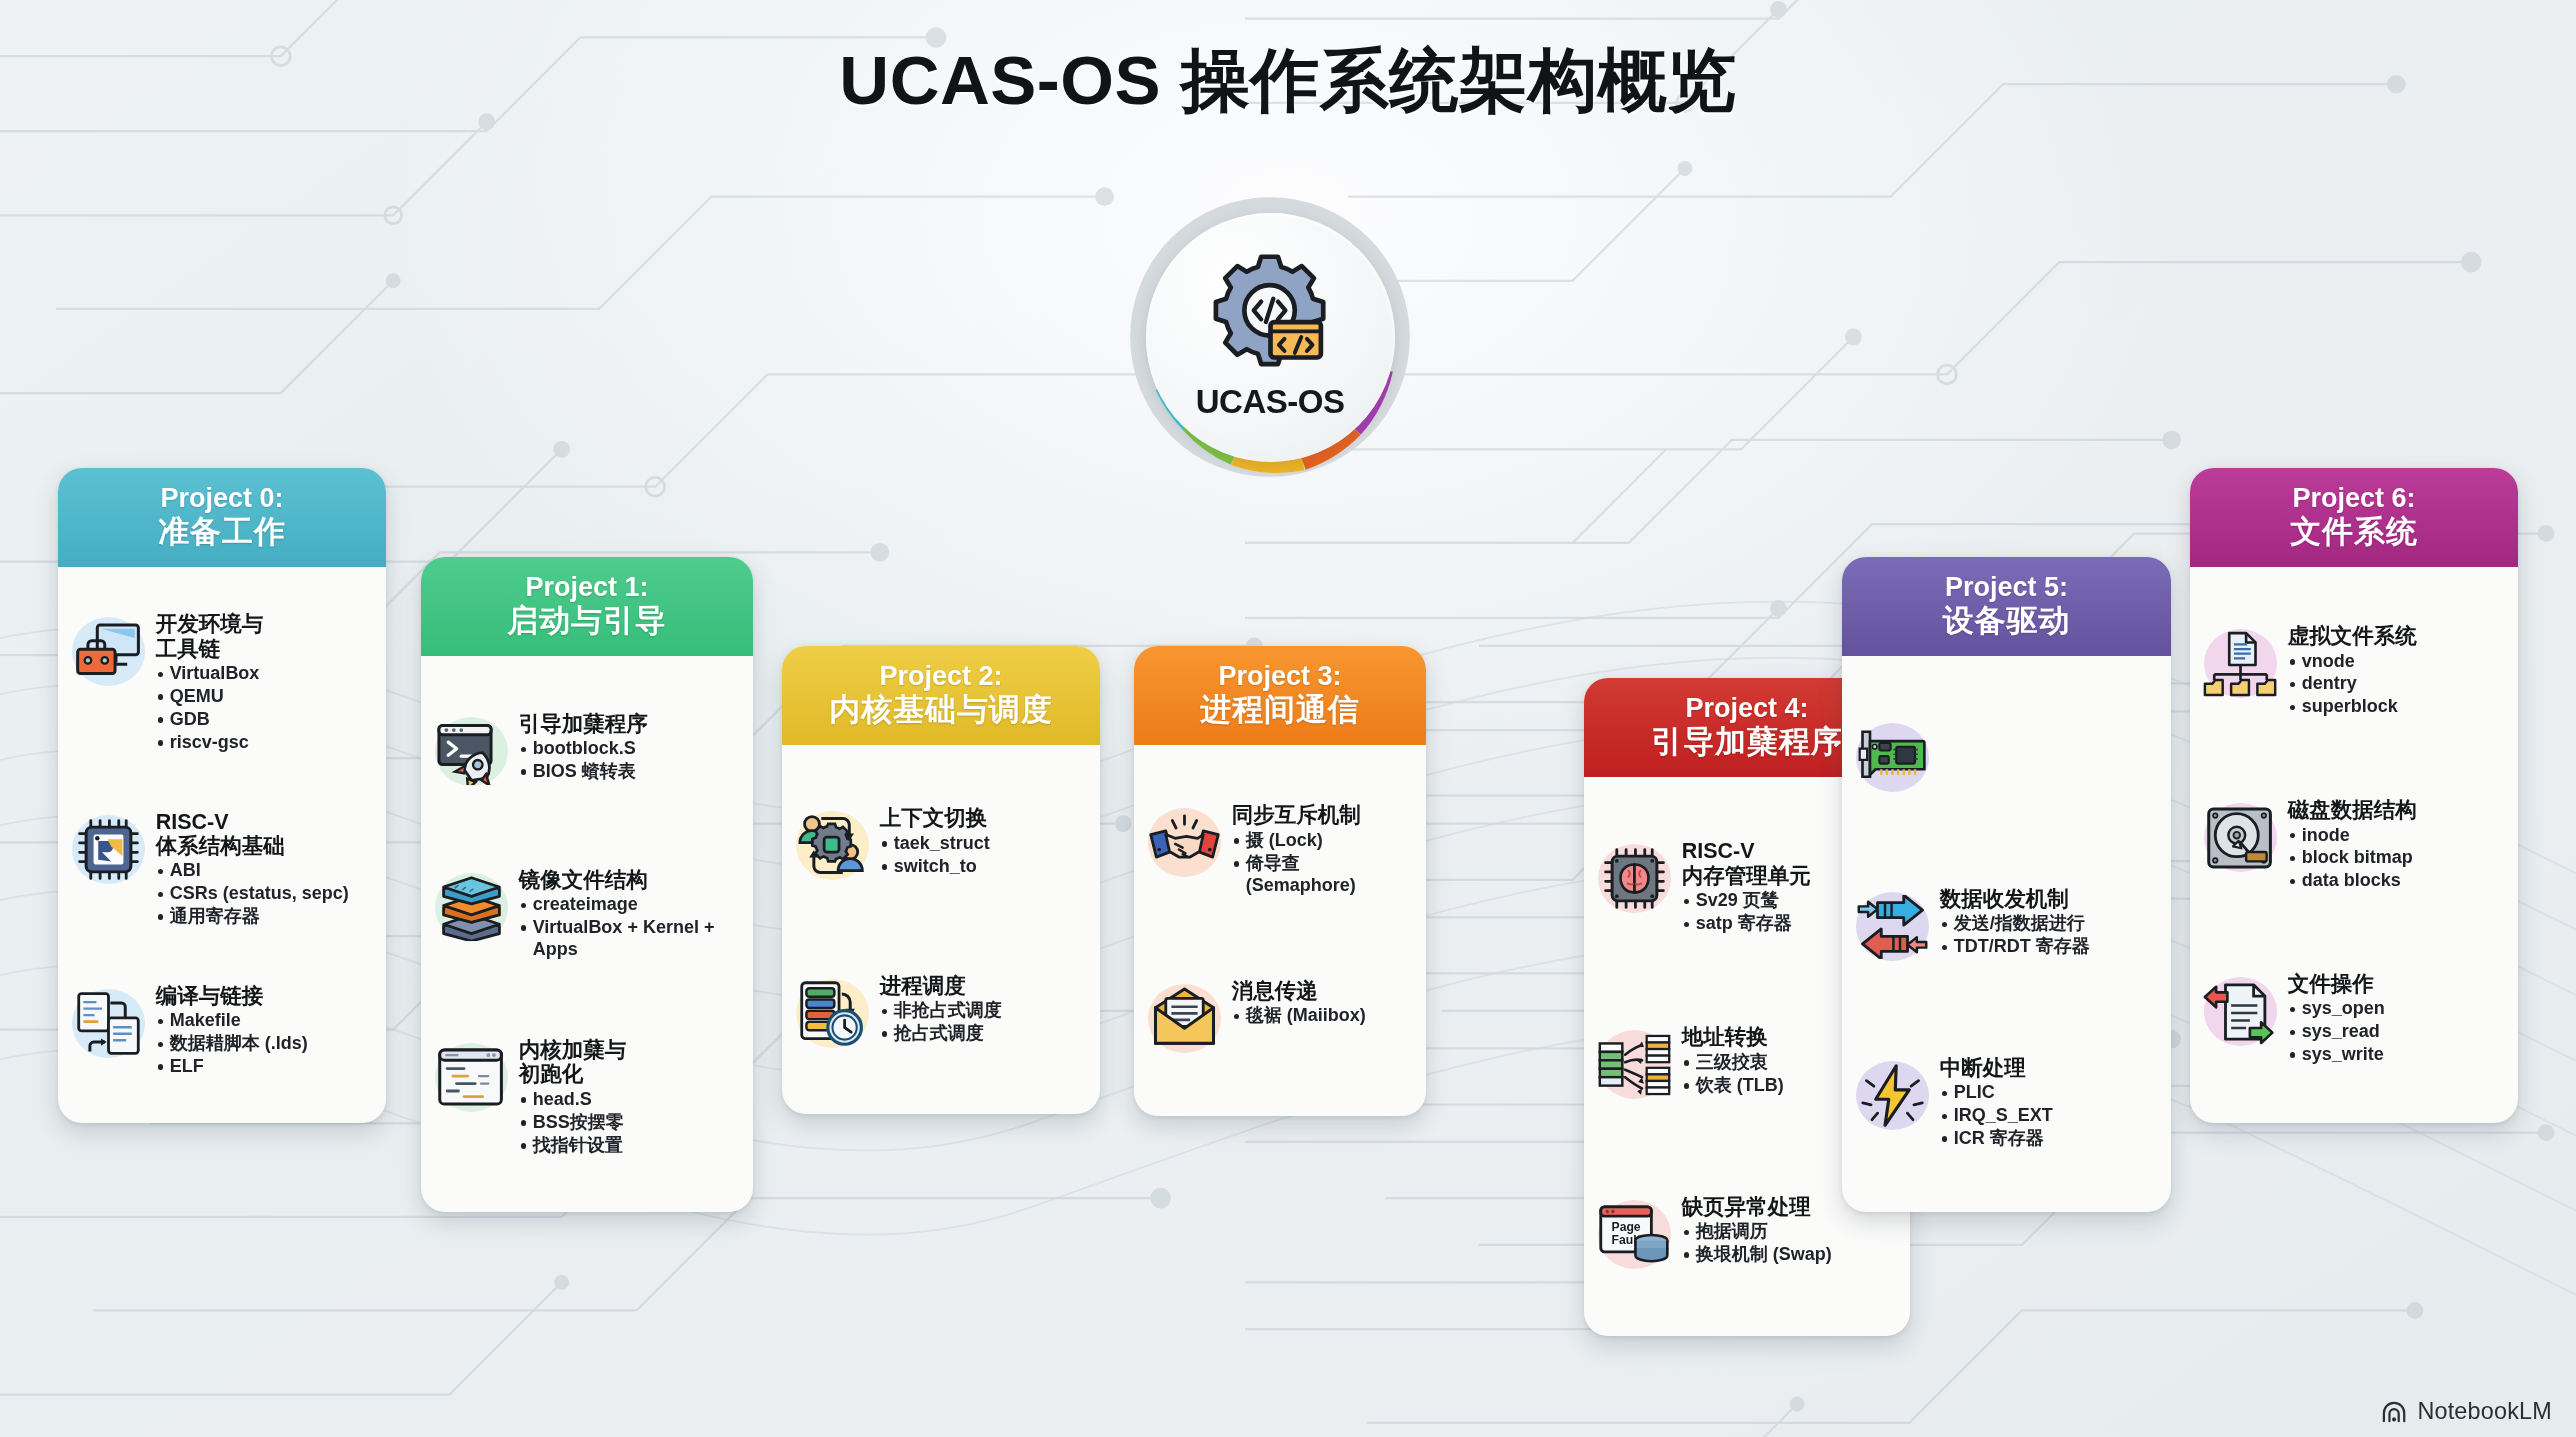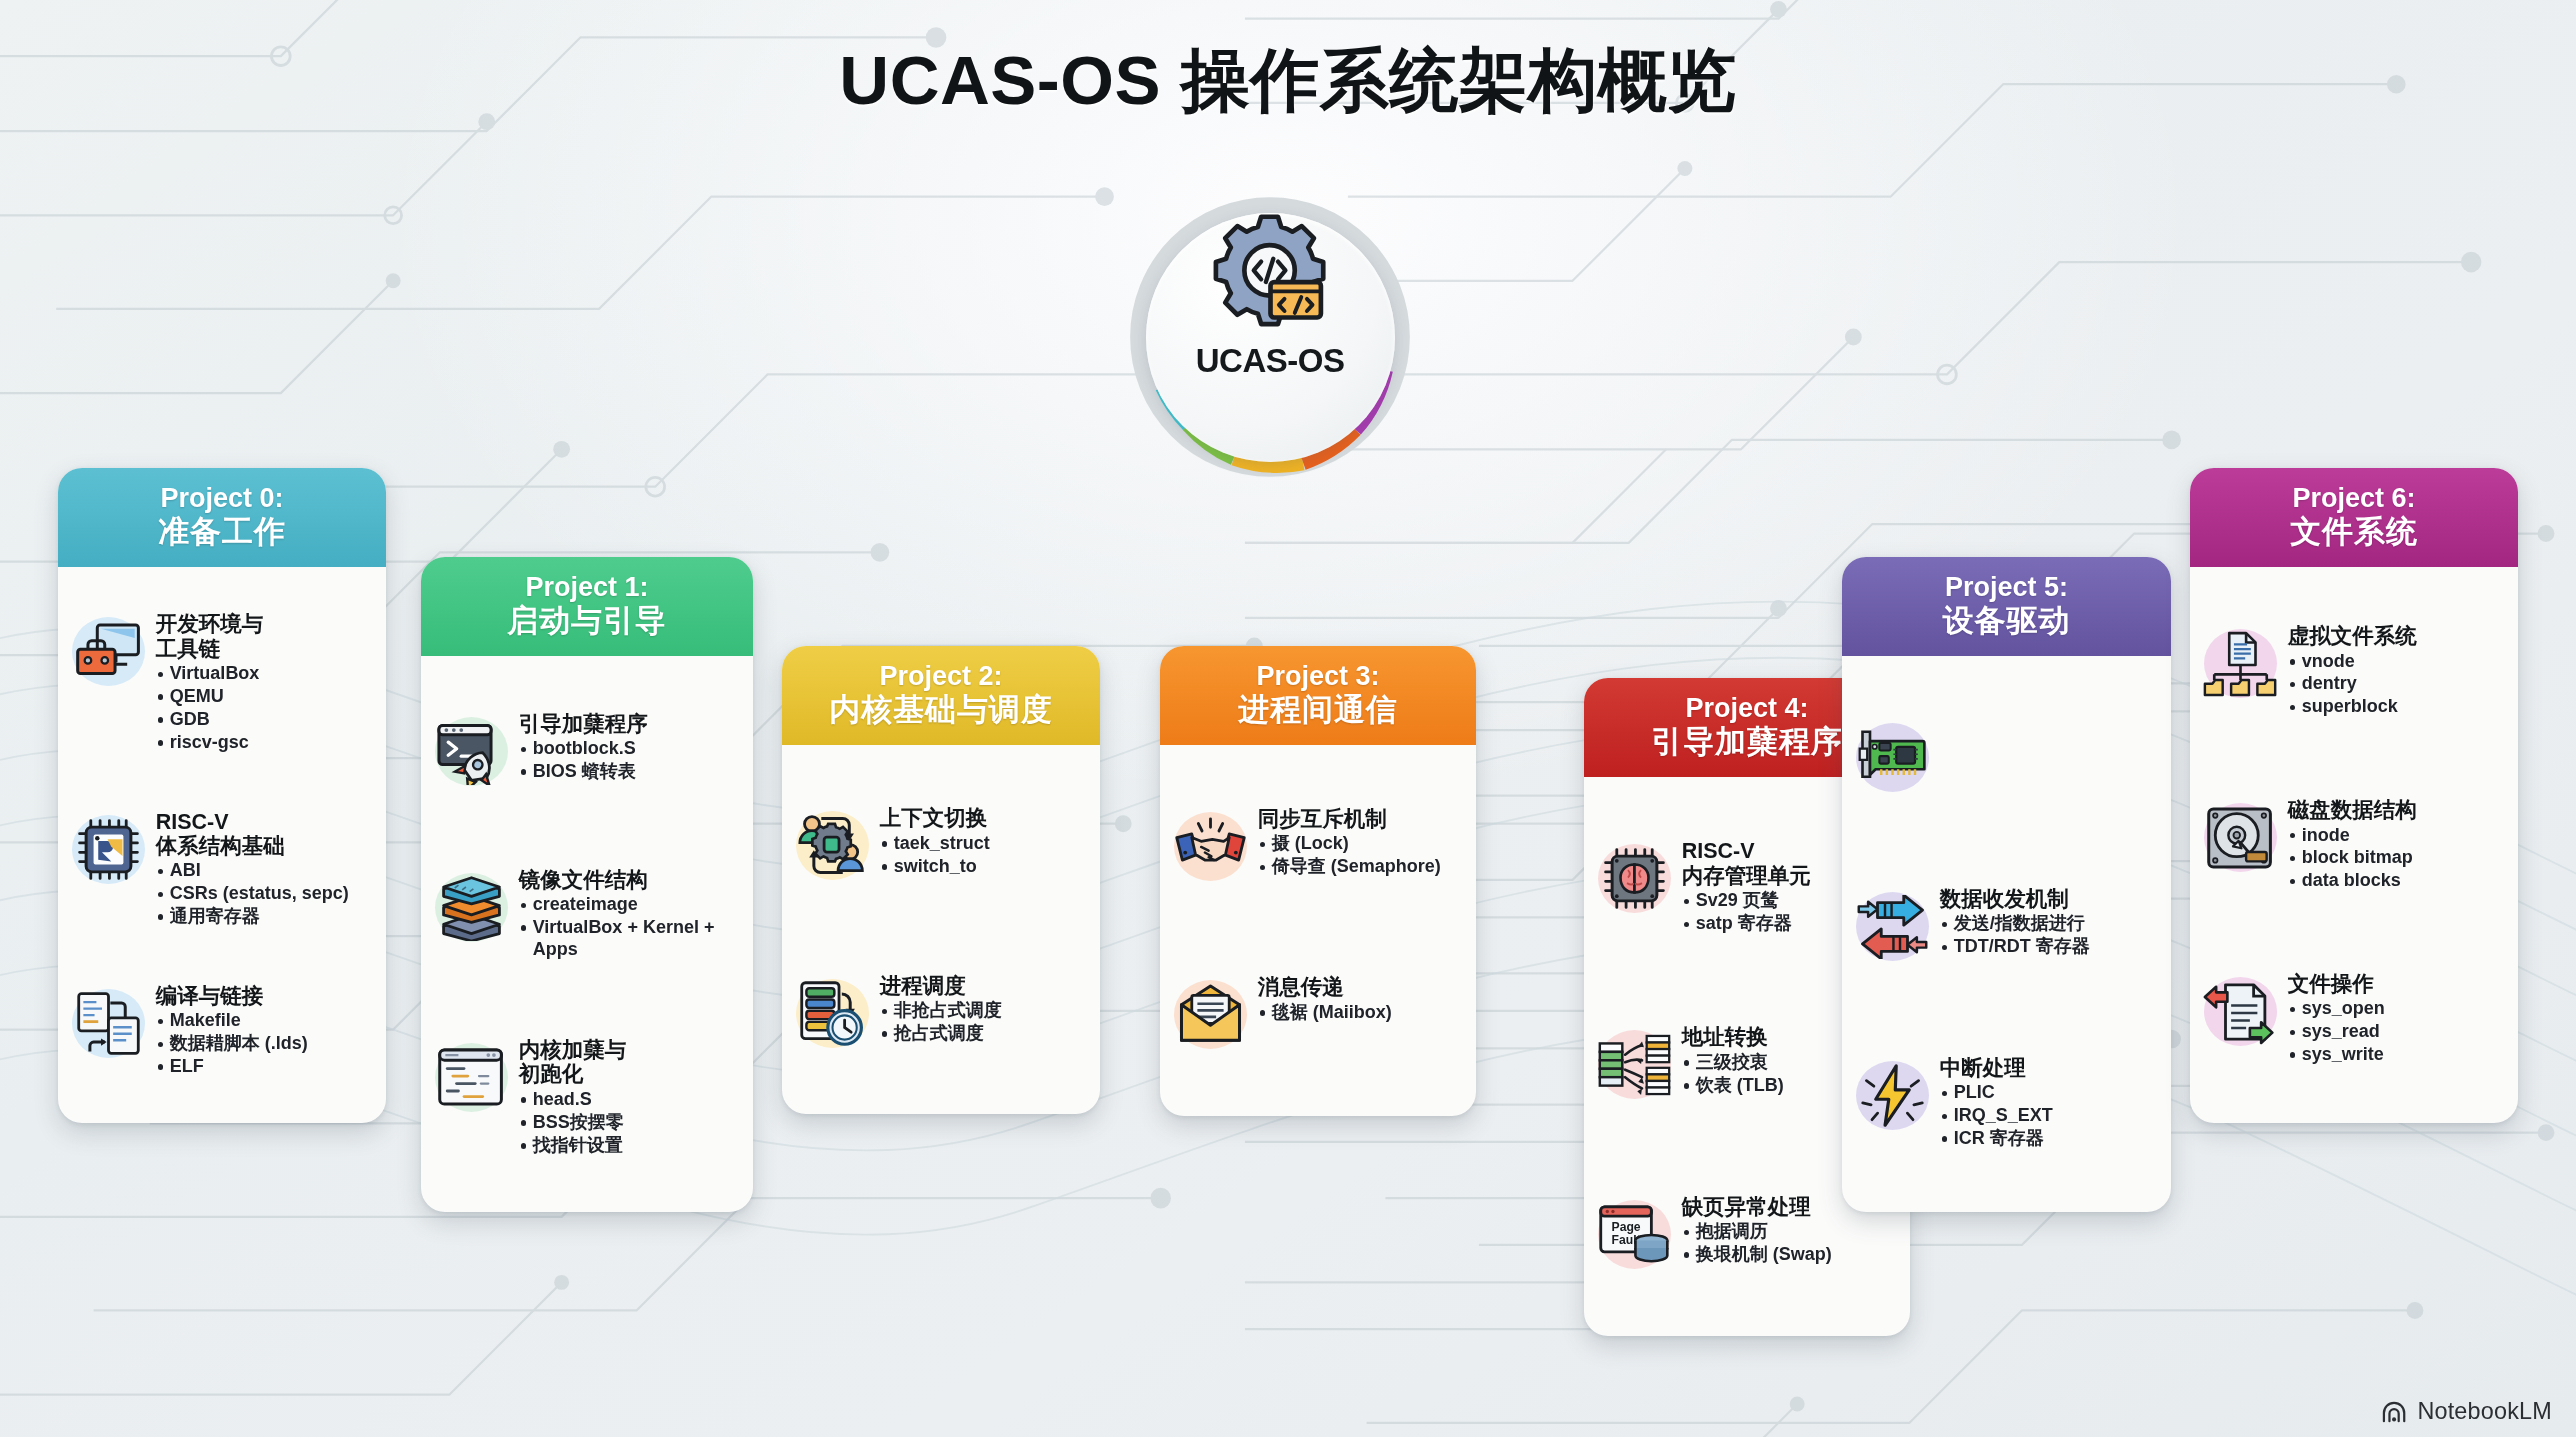--- a/index.html
+++ b/index.html
@@ -35,21 +35,21 @@
   .logo-wrap {
     position:absolute; left:1125px; top:192px;
     width:290px; height:290px;
   }
   .logo-ring { position:absolute; inset:0; }
   .logo-disc {
     position:absolute; left:20.6px; top:20.6px; width:249px; height:249px;
     border-radius:50%;
     background:radial-gradient(circle at 35% 28%, #ffffff 0%, #f4f6f7 60%, #e8ecee 100%);
     box-shadow: inset 0 1.9px 5.6px rgba(255,255,255,.95), 0 3.7px 13px rgba(80,95,110,.18);
-    display:flex; flex-direction:column; align-items:center; 
+    display:flex; flex-direction:column; align-items:center; justify-content:center;
   }
   .logo-label {
     font-size:33px; font-weight:800; color:#16191c; margin-top:3.7px; letter-spacing:-0.5px;
   }
 
   
   .card {
     position:absolute;
     border-radius:24px;
     background:#fbfbfa;
@@ -430,21 +430,21 @@
           <div class="topic-title">进程调度</div>
           <ul class="bullets">
             <li>非抢占式调度</li>
             <li>抢占式调度</li>
           </ul>
         </div>
       </div>
     </div>
   </div>
 
-  <div class="card" id="card3" style="left:1160px; top:646px; width:316px; height:470px;">
+  <div class="card" id="card3" style="left:1134px; top:646px; width:292px; height:470px;">
     <div class="card-header" style="background:linear-gradient(180deg,#f7962f,#ee7c18);">
       <span class="ch-en">Project 3:</span>
       <span class="ch-cn">进程间通信</span>
     </div>
     <div class="card-body">
       <div class="topic">
         <div class="topic-icon">
           <div class="blob" style="background:#fbe0d0"></div>
           <svg width="75" height="66" viewBox="0 0 80 70">
             <g stroke="#1a1d21" stroke-width="3" stroke-linecap="round">

